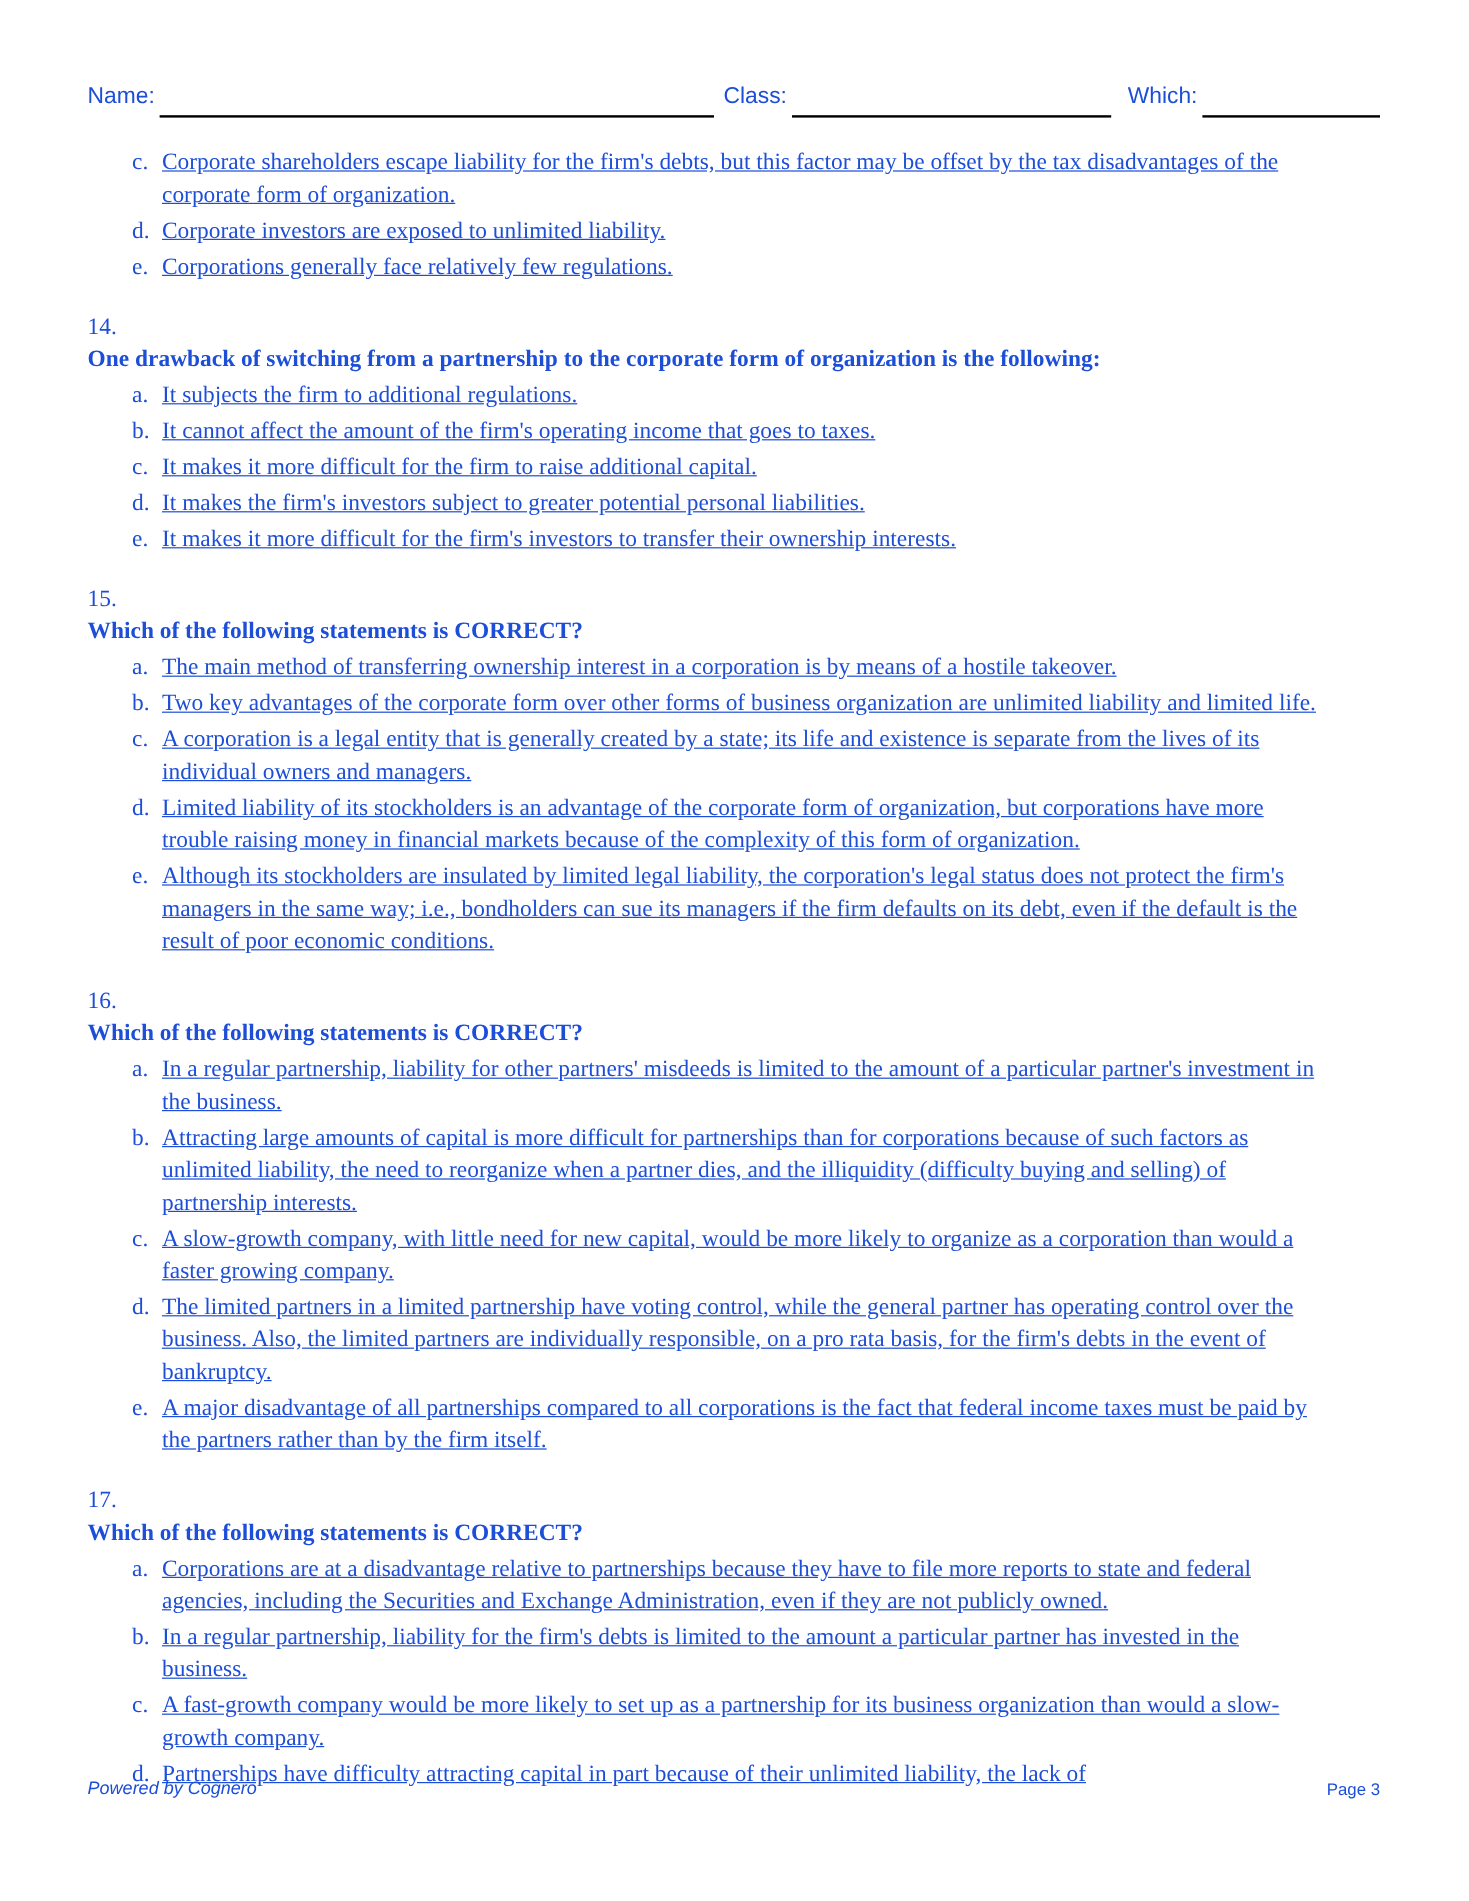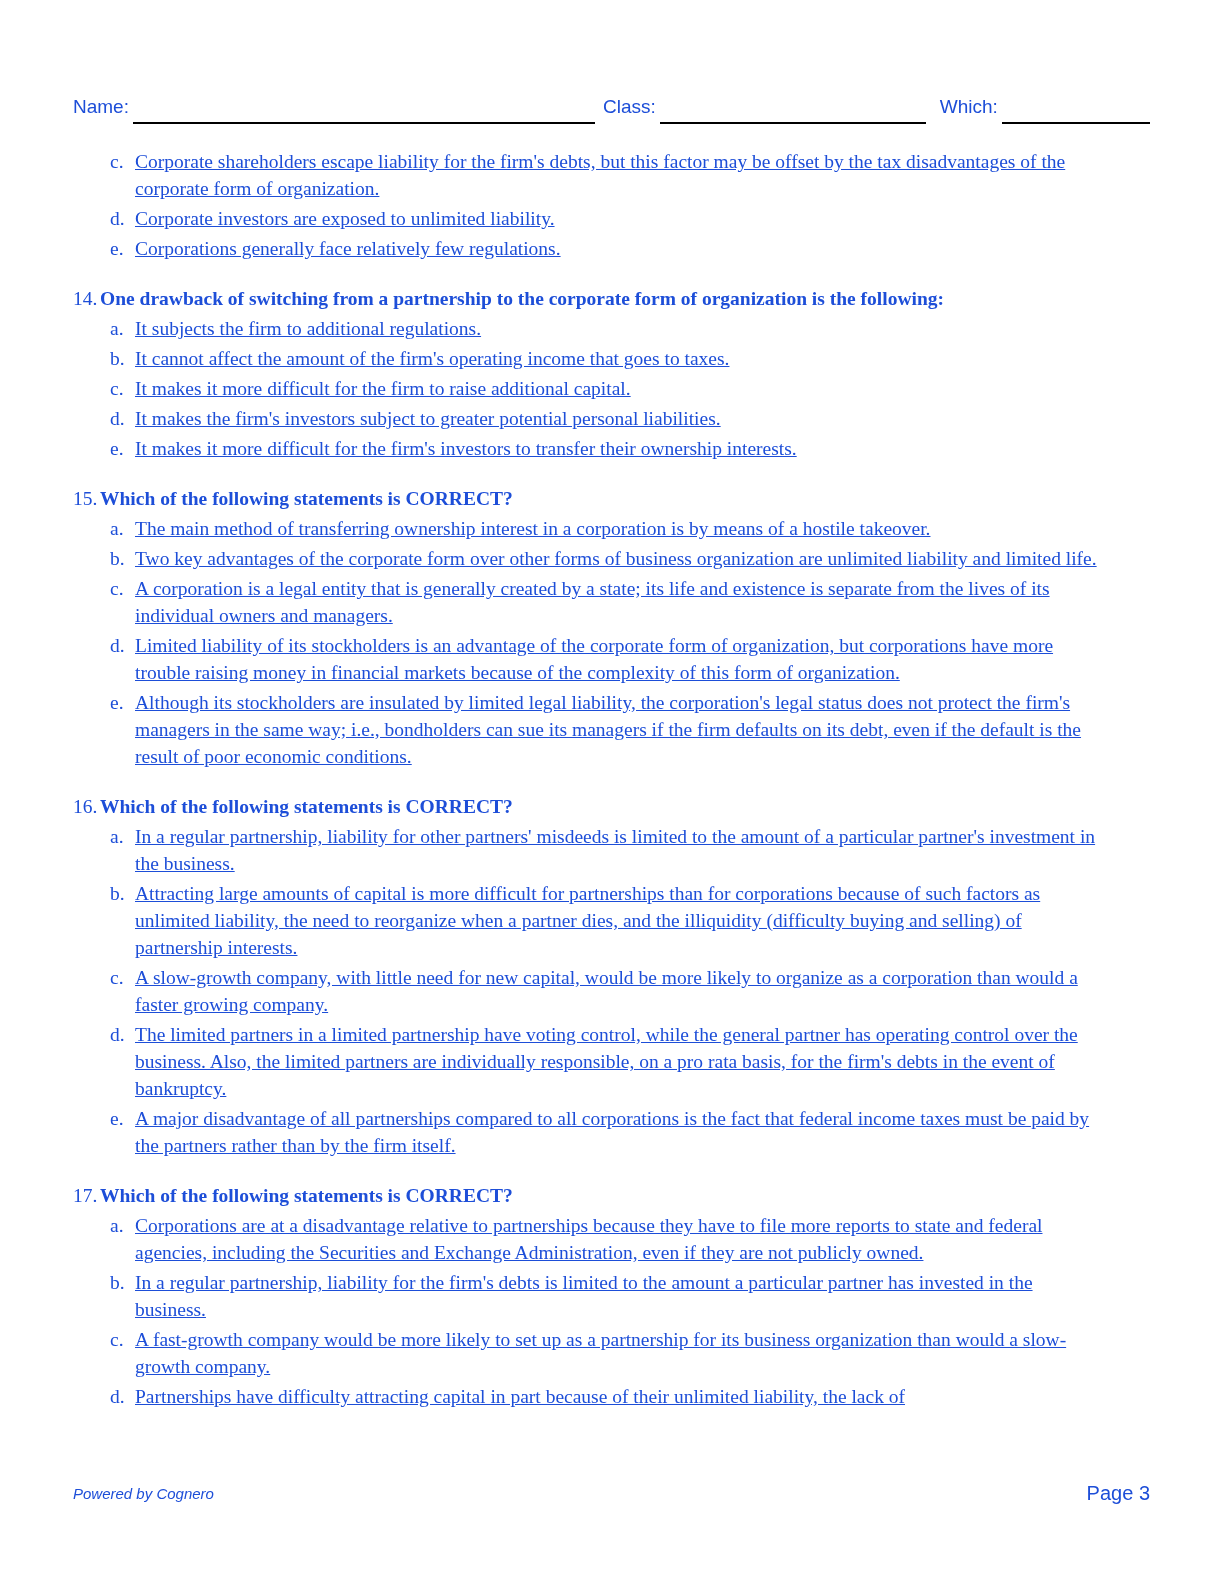--- a/index.html
+++ b/index.html
@@ -18,57 +18,57 @@
   .header {
     display: flex;
     align-items: flex-end;
     font-family: "Liberation Sans", sans-serif;
     font-size: 19px;
     line-height: 21px;
   }
   .hlabel { padding-bottom: 7px; white-space: nowrap; }
   .blank  { border-bottom: 2px solid #000; height: 0; align-self: flex-end; }
   .name-blank  { width: 462px; margin-left: 4px; }
-  .class-label { margin-left: 8px; margin-top: 26px; }
+  .class-label { margin-left: 8px; }
   .class-blank { width: 266px; margin-left: 4px; }
   .date-label  { margin-left: 14px; }
   .date-blank  { flex: 1; margin-left: 4px; }
   
   .title {
     margin-top: 16px;
     font-size: 21px;
     font-weight: bold;
     line-height: 26px;
     word-spacing: 5px;
     text-decoration: underline;
     text-decoration-thickness: 2px;
     text-underline-offset: 4px;
   }
   
   .content { margin-top: 24px; font-size: 19.5px; line-height: 27px; }
   .question { margin-top: 23px; }
-  .qline { display: flex; }
+  .qline { display: flex; flex-direction: column; }
   .qnum  { width: 27px; flex: none; }
   .qtext { max-width: 990px; font-weight: bold; }
   .option { display: flex; margin: 3px 0 0 37px; }
   .opt-letter { width: 25px; flex: none; }
   .opt-text   { width: 965px; text-decoration: underline; }
   
   .footer {
     position: absolute;
     left: 73px;
     right: 74px;
     top: 1482px;
     display: flex;
     justify-content: space-between;
     align-items: center;
     font-family: Liberation Sans, sans-serif;
   }
   .powered { font-style: italic; font-size: 15px; }
-  .pagenum { font-size: 20px; }
+  .pagenum { font-size: 14px; }
 </style>
 </head>
 <body>
 
 <div class="page">
 
   <div class="header">
     <span class="hlabel">Name:</span>
     <span class="blank name-blank"></span>
     <span class="hlabel class-label">Class:</span>

